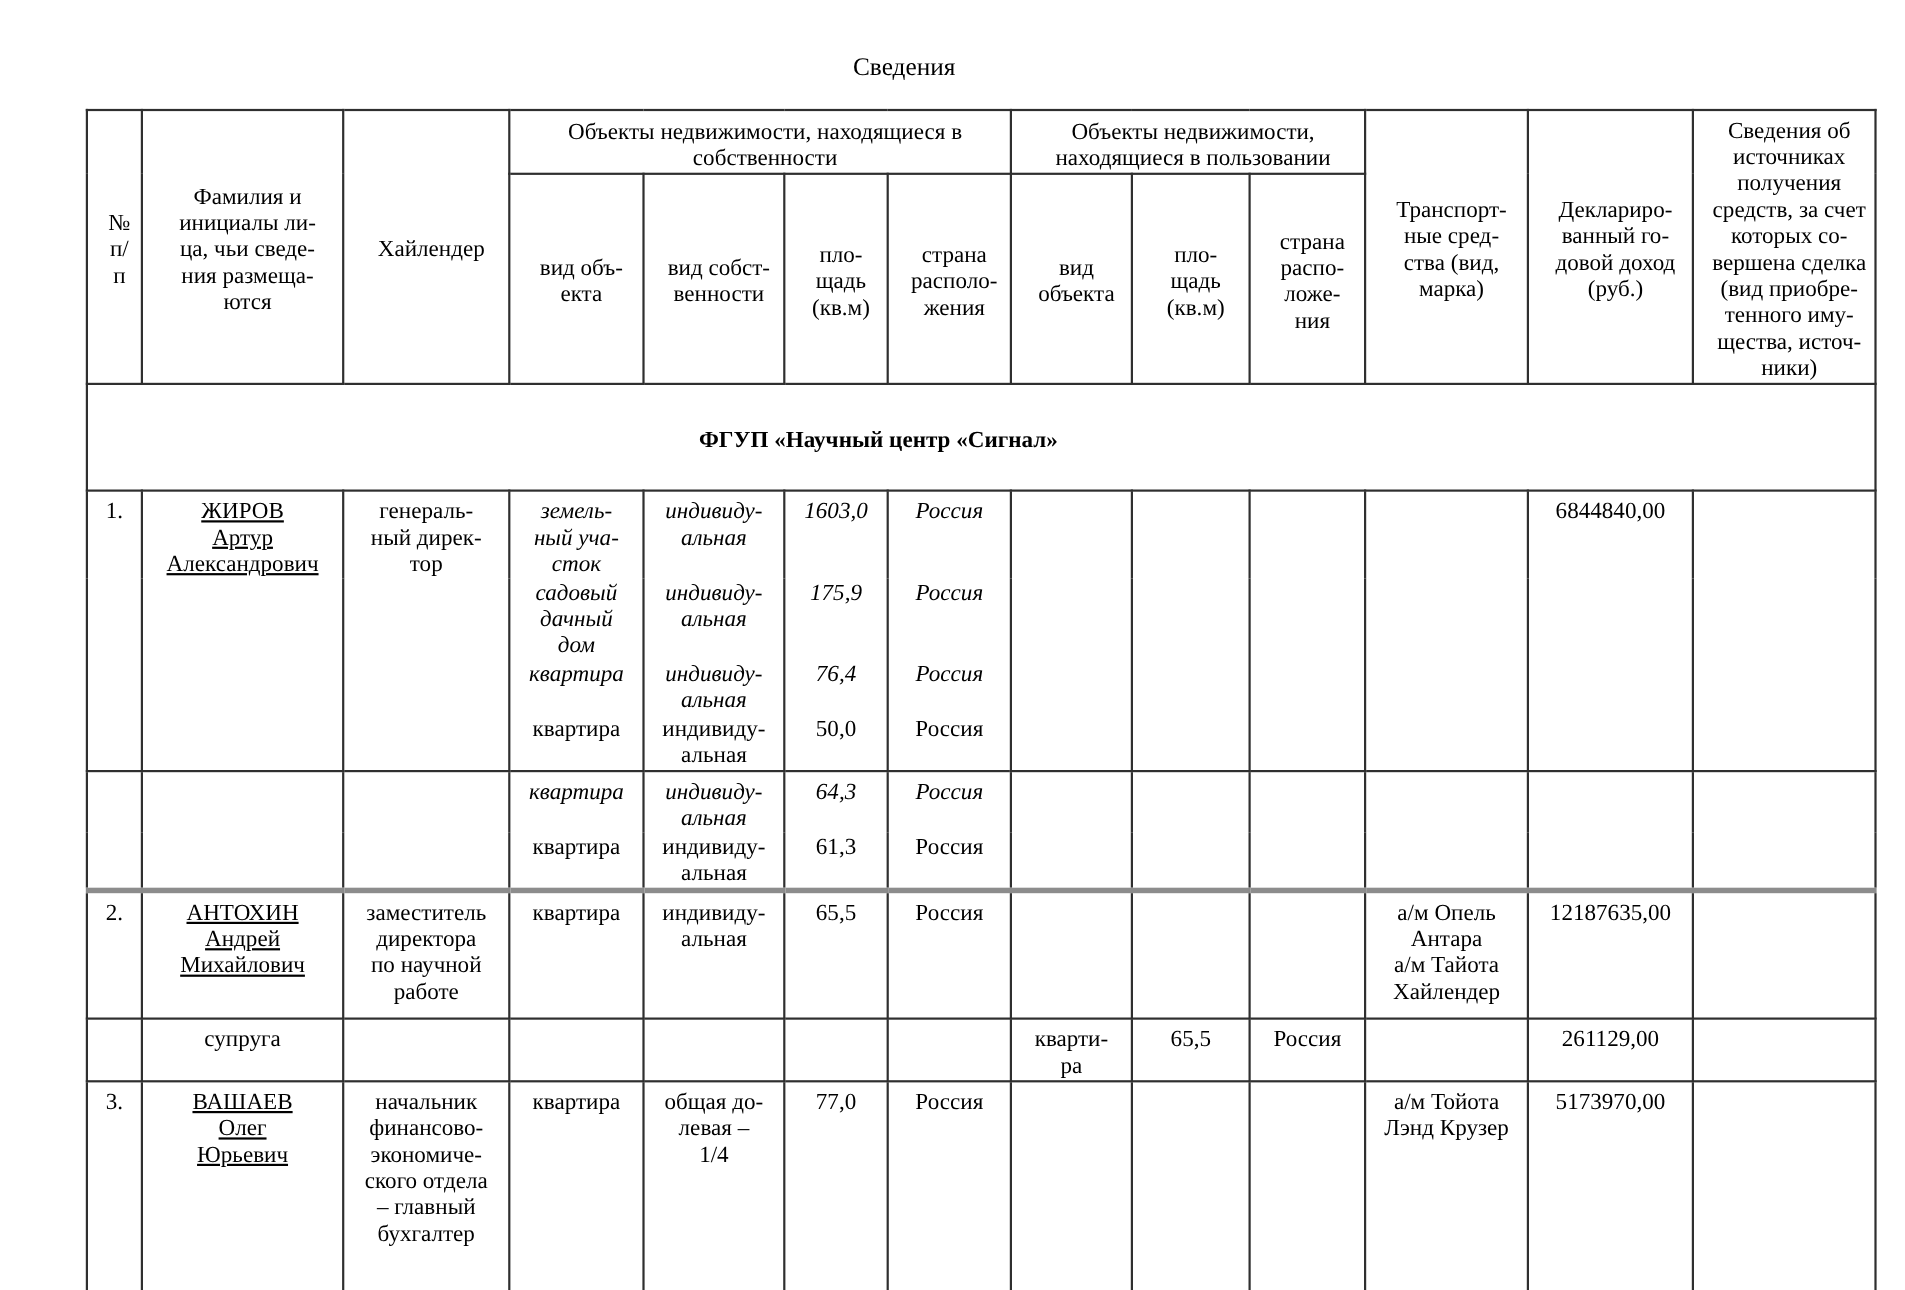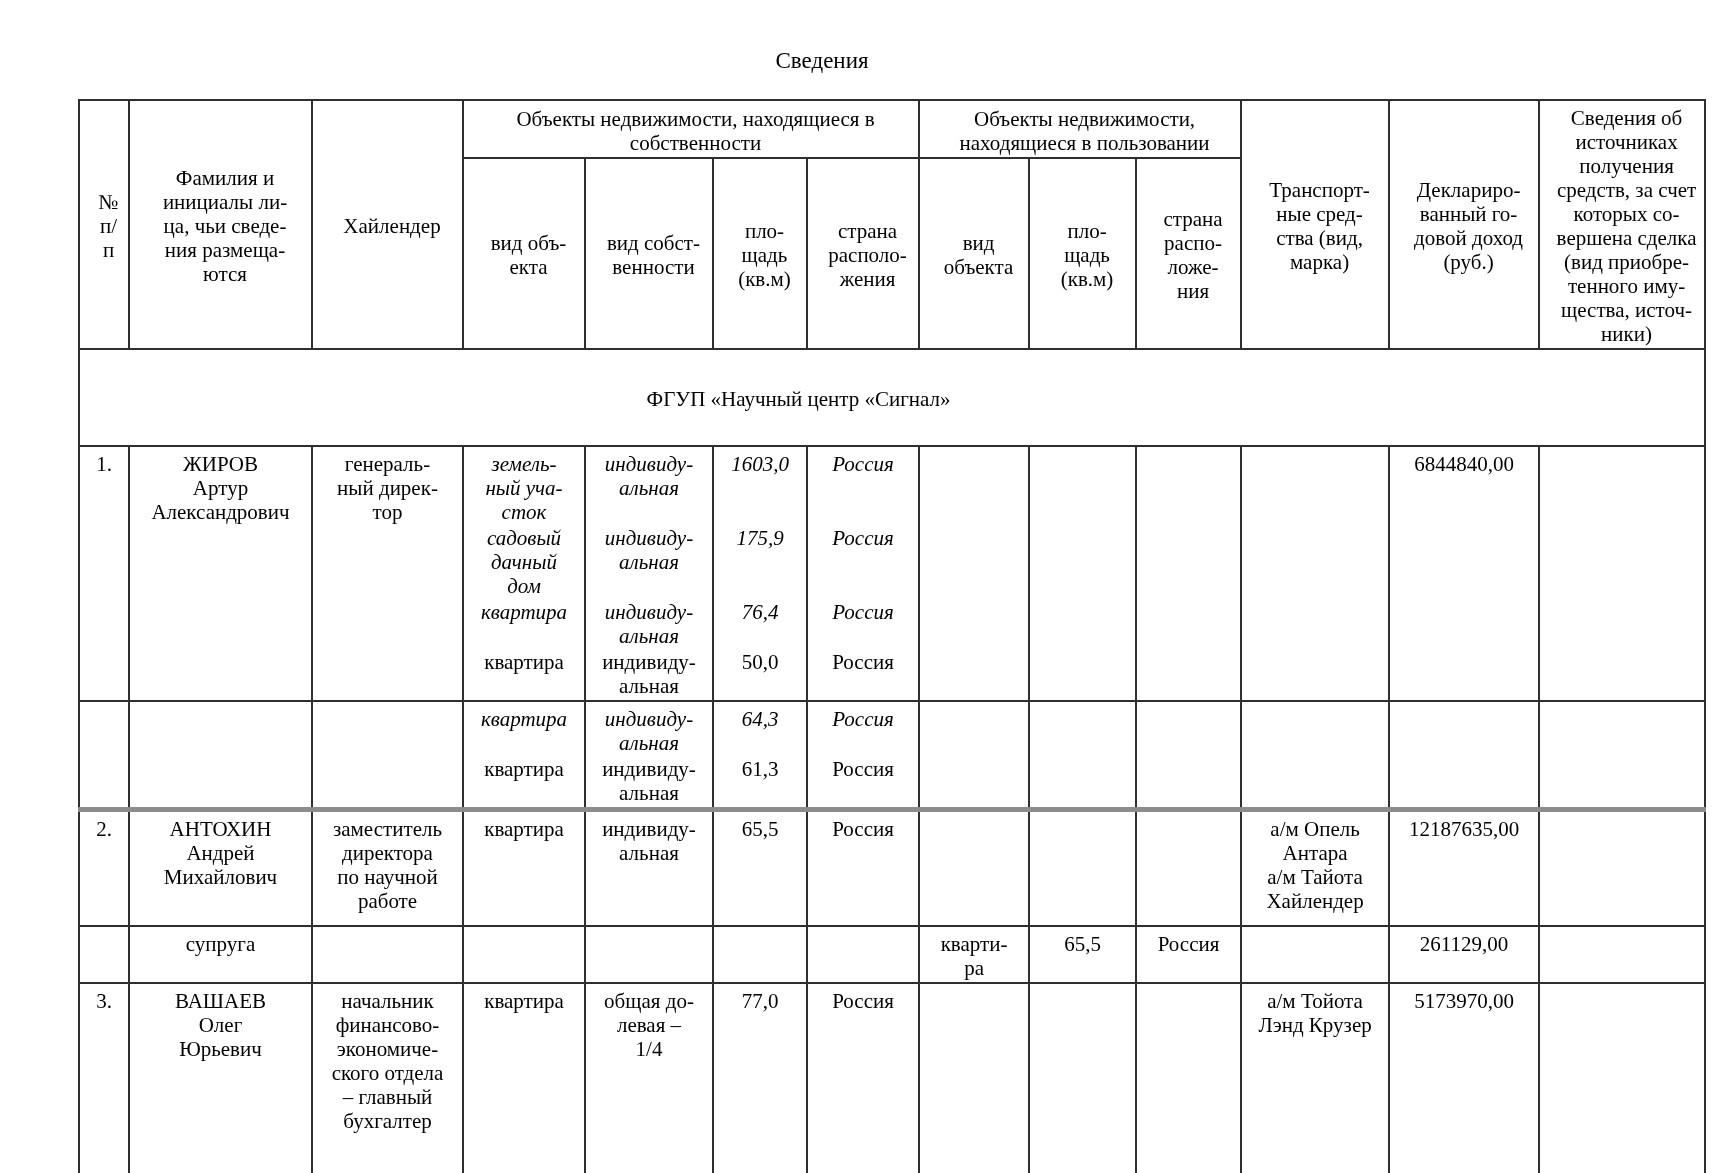--- a/index.html
+++ b/index.html
@@ -41,35 +41,35 @@
     font-weight: normal;
     vertical-align: middle;
     padding-left: 12px;
   }
   td { vertical-align: top; }
 
   tr.hrow1 { height: 52px; }
   tr.hrow2 { height: 186px; }
 
   tr.org-row td {
-    font-weight: normal;
+    font-weight: bold;
     vertical-align: middle;
     height: 88px;
     padding-right: 190px;
   }
   tr.cont td { padding-top: 0; }
   tr.sep-thick td { border-top: 5px solid #8c8c8c; }
   tr.r-antokhin { height: 116px; }
   tr.r-supruga { height: 52px; }
   tr.r-vashaev { height: 200px; }
 
   .nb { border-bottom: none; font-style: italic; }
   .nt { border-top: none; }
 
-  .person-name { }
+  .person-name { text-decoration: underline; }
 </style>
 </head>
 <body>
 
 <div class="title-block">
   <div>Сведения</div>
 </div>
 
 <table class="decl">
   <colgroup>

